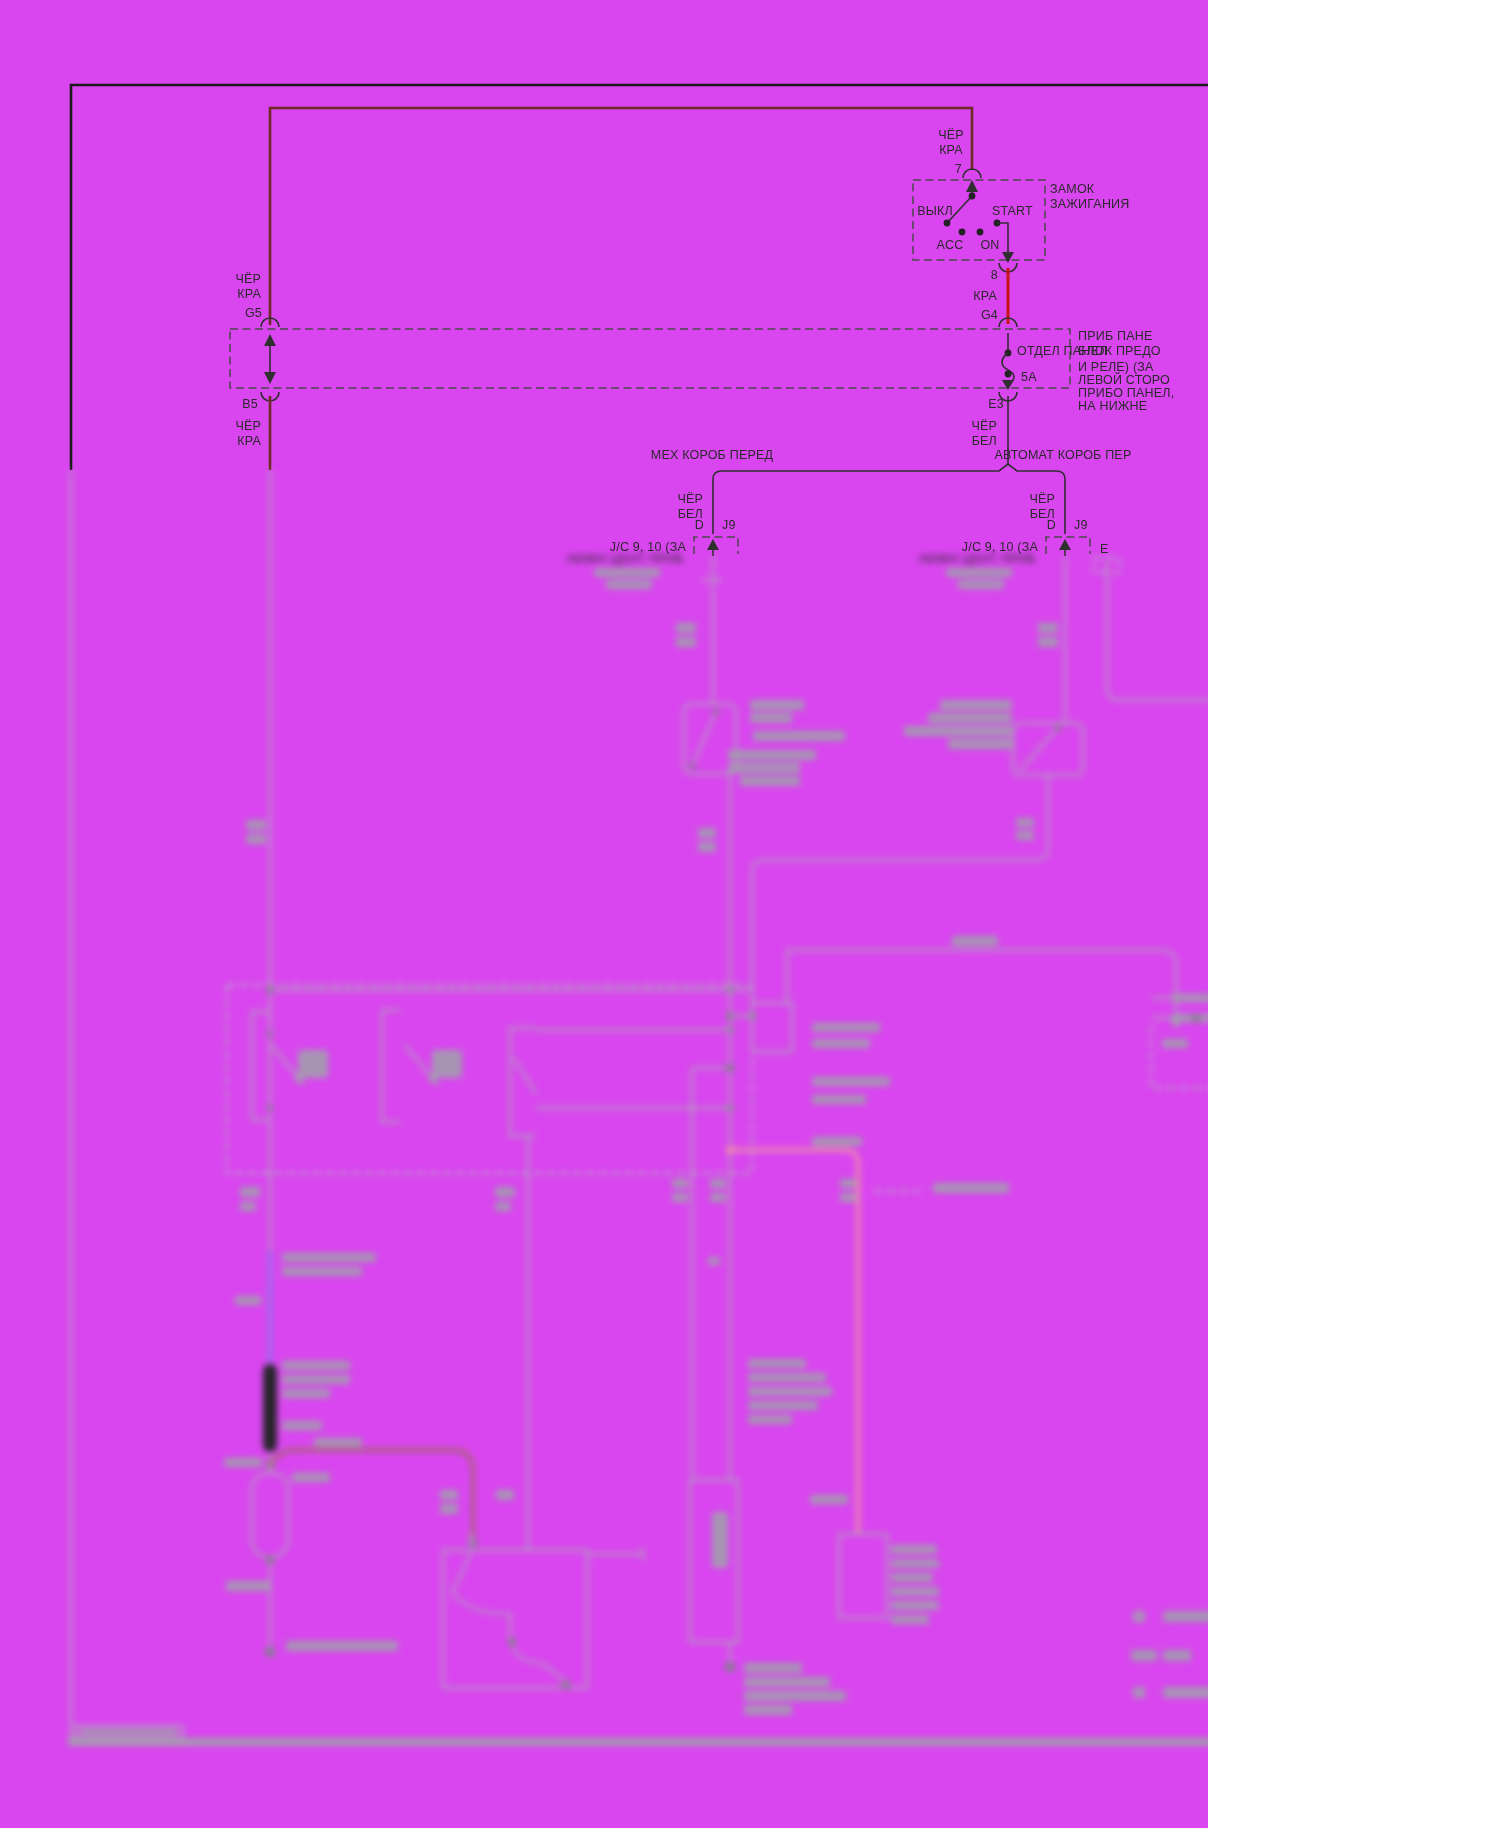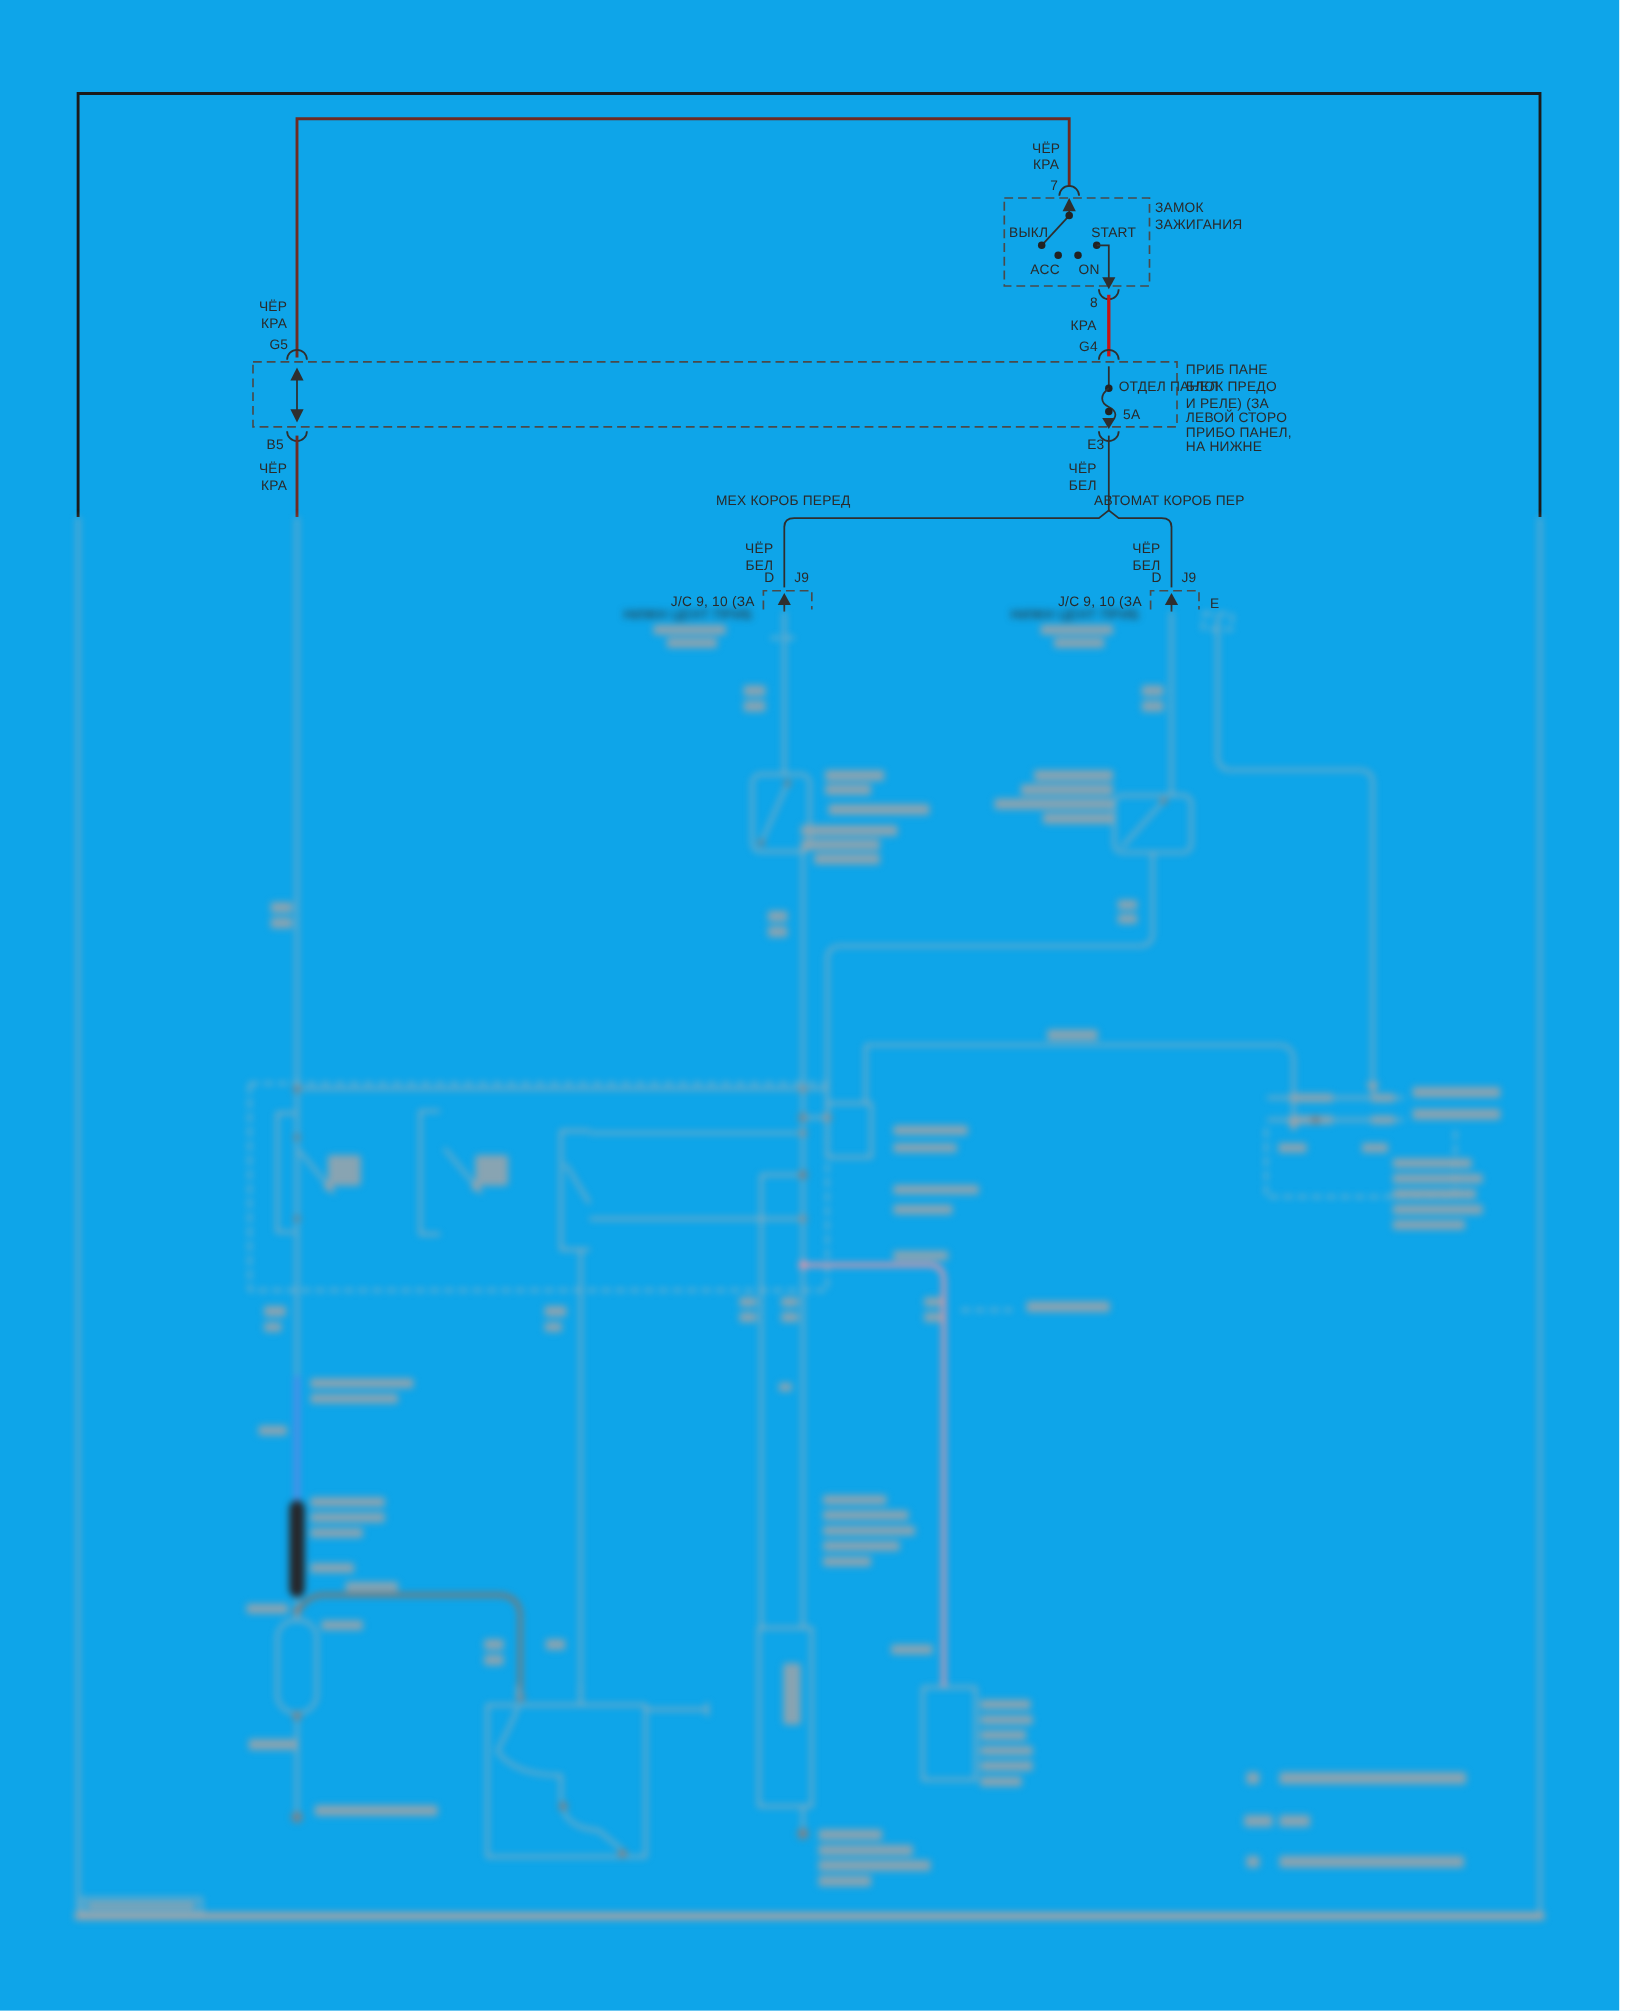--- a/index.html
+++ b/index.html
@@ -1,16 +1,16 @@
 <!DOCTYPE html>
 <html style="--wire-darkred: #6e2b22; --wire-red: #c81414; --wire-blue: #7d7de6; --wire-pink: #ef93a4; --wire-brown: #9b6b52; --blur-gray: #a9adb2;"><head>
 <meta charset="utf-8">
 <style>
   html,body{margin:0;padding:0;background:#ffffff;}
-  .stage{position:relative;width:1472px;height:1828px;background:#0ea5e9;overflow:hidden;
+  .stage{position:relative;width:1208px;height:1828px;background:#d946ef;overflow:hidden;
          font-family:"Liberation Sans", sans-serif;text-align:center;}
   svg{position:absolute;left:0;top:0;}
   .blurred{filter:blur(3.4px);}
   text{font-family:"Liberation Sans", sans-serif;font-size:12.5px;fill:#2a2a2a;letter-spacing:.2px;}
   .wire-sharp{stroke:#2f2f2f;stroke-width:1.6;fill:none;}
   .wire-darkred{stroke:var(--wire-darkred);stroke-width:2.6;fill:none;}
   .wire-red{stroke:var(--wire-red);stroke-width:3;fill:none;}
   .dashbox{stroke:#4a4a4a;stroke-width:1.5;fill:none;stroke-dasharray:8 4.5;}
   .gline{stroke:#a9adb2;stroke-width:2;fill:none;}
   .gdash{stroke:#b2b6ba;stroke-width:1.8;fill:none;stroke-dasharray:8 5;}

